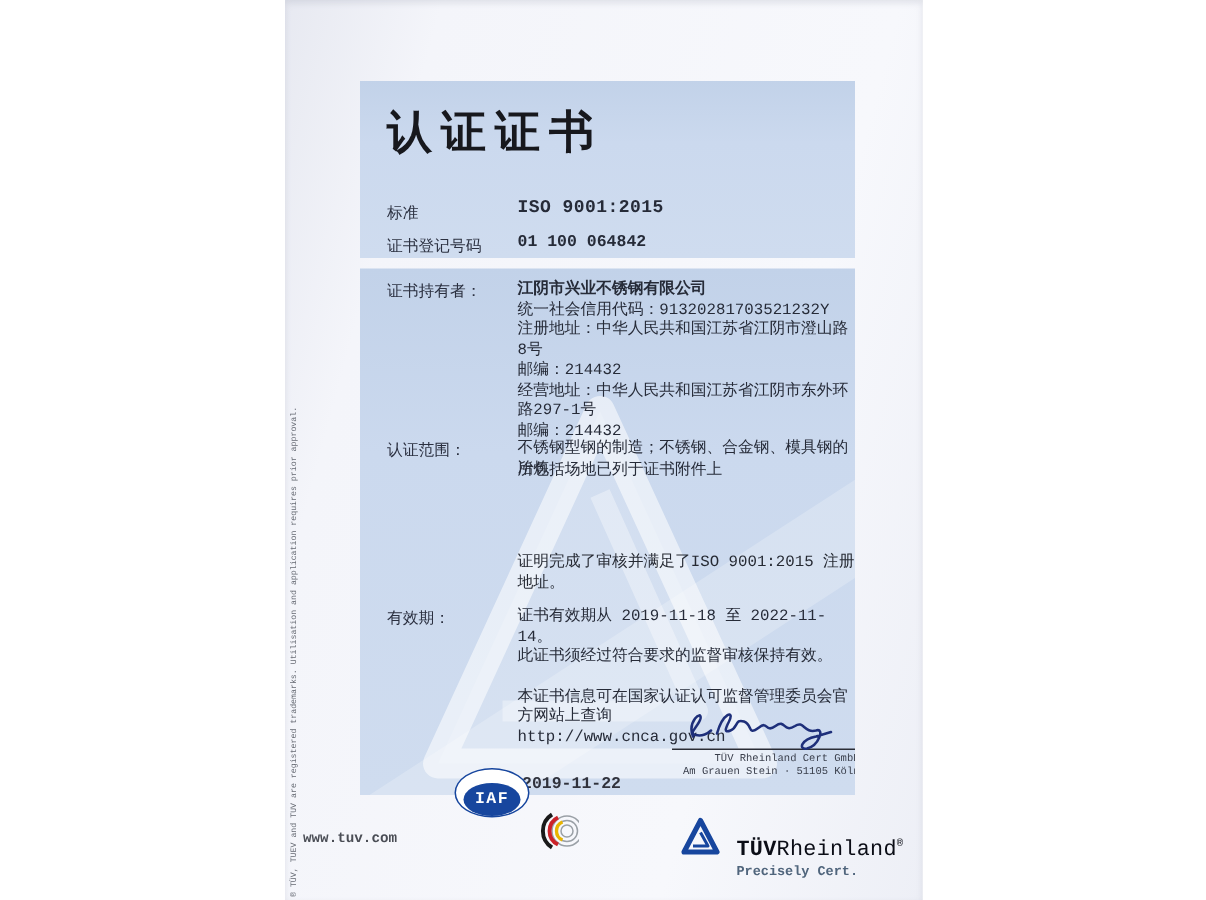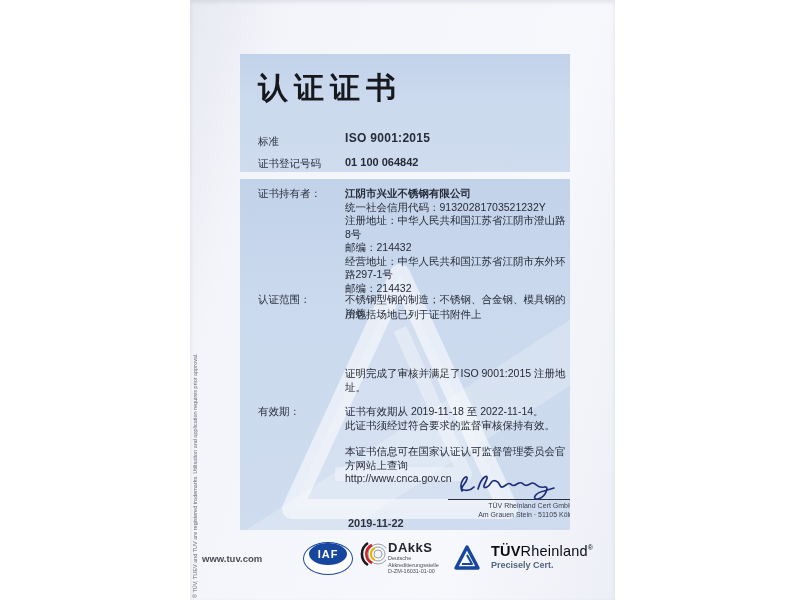--- a/index.html
+++ b/index.html
@@ -1,17 +1,17 @@
 <!DOCTYPE html>
 <html><head>
 <meta charset="utf-8">
 <style>
   html,body{margin:0;padding:0;background:#ffffff;}
   .stage{position:relative;width:672px;height:600px;background:#ffffff;overflow:hidden;
-         font-family:Liberation Sans, sans-serif;color:#262a33;}
+         font-family:Liberation Mono, monospace;color:#262a33;}
   
   .photo{position:absolute;left:190px;top:0;width:425px;height:600px;
          background:linear-gradient(105deg,#e7e9f1 0%,#f4f5fa 18%,#f7f8fc 70%,#edeff6 100%);
          box-shadow:inset 0 2px 4px rgba(120,125,150,.18);}
   .panel{position:absolute;left:50px;width:330px;
          background:linear-gradient(180deg,#c2d2e9 0%,#cbd9ee 35%,#cfdcef 100%);}
   .panel-top{top:54px;height:118px;}
   .panel-main{top:179px;height:351px;overflow:hidden;}
   .cert-title{position:absolute;left:18px;top:14px;margin:0;font-size:30px;font-weight:bold;
               letter-spacing:6px;color:#17181d;}
@@ -27,30 +27,30 @@
   .sig-wrap{position:absolute;left:208px;top:290px;width:125px;}
   .sig-svg{display:block;margin-left:6px;}
   .sig-line{border-top:1.2px solid #2a2d36;margin-top:-4px;}
   .issuer{margin-top:2px;text-align:right;font-size:7px;line-height:8.5px;color:#3a3f4c;}
   
   .wm{position:absolute;left:0;top:0;width:100%;height:100%;pointer-events:none;}
   .wm-band{position:absolute;left:-60px;top:250px;width:460px;height:55px;
            background:rgba(255,255,255,.22);transform:rotate(-33deg);}
   
   .site{position:absolute;left:12px;top:553px;font-size:9.5px;font-weight:bold;color:#4a4d55;}
-  .iaf{position:absolute;left:113px;top:542px;width:48px;height:31px;border:1.6px solid #17469e;
-       border-radius:50%;background:#fff;display:flex;align-items:flex-start;justify-content:center;}
+  .iaf{position:absolute;left:113px;top:512px;width:48px;height:31px;border:1.6px solid #17469e;
+       border-radius:50%;background:#fff;display:flex;align-items:flex-end;justify-content:center;}
   .iaf-inner{width:38px;height:22px;border-radius:50%;background:#17469e;color:#fff;
              font-size:11px;font-weight:bold;display:flex;align-items:center;justify-content:center;letter-spacing:1px;}
   .dakks{position:absolute;left:170px;top:540px;display:flex;}
   .dakks-text{margin-left:2px;}
   .dakks-name{font-size:13px;font-weight:bold;color:#23252b;letter-spacing:.5px;}
   .dakks-small{font-size:5.5px;line-height:6.5px;color:#4a4d55;}
   .tuvlogo{position:absolute;left:262px;top:543px;display:flex;align-items:flex-start;}
-  .tuv-text{margin-left:9px;}
+  .tuv-text{margin-left:9px;margin-top:16px;}
   .tuv-brand{font-size:14.5px;color:#0b0d16;letter-spacing:.2px;}
   .tuv-brand .b{font-weight:bold;}
   .tuv-brand sup{font-size:7px;}
   .tagline{font-size:9px;font-weight:bold;color:#50657c;margin-top:1px;}
   
   .side-note{position:absolute;left:2px;top:598px;width:236px;font-size:5.5px;color:#676b74;
              transform:rotate(-90deg);transform-origin:0 0;white-space:nowrap;}
 </style>
 </head>
 <body>
@@ -129,26 +129,20 @@
 
     <div class="dakks">
       <svg width="26" height="34" viewBox="0 0 26 34">
         <circle cx="18" cy="14" r="4" fill="none" stroke="#9aa0a6" stroke-width="1"></circle>
         <circle cx="18" cy="14" r="7" fill="none" stroke="#9aa0a6" stroke-width="1"></circle>
         <circle cx="18" cy="14" r="10" fill="none" stroke="#9aa0a6" stroke-width="1"></circle>
         <path d="M8 3 A13 13 0 0 0 8 25" fill="none" stroke="#1a1a1a" stroke-width="2.6"></path>
         <path d="M12 5 A10 10 0 0 0 12 23" fill="none" stroke="#cc2229" stroke-width="2.6"></path>
         <path d="M15 8 A6.5 6.5 0 0 0 15 20" fill="none" stroke="#e8b400" stroke-width="2.2"></path>
       </svg>
-      <div class="dakks-text">
-        <div class="dakks-name">DAkkS</div>
-        <div class="dakks-small">Deutsche</div>
-        <div class="dakks-small">Akkreditierungsstelle</div>
-        <div class="dakks-small">D-ZM-16031-01-00</div>
-      </div>
     </div>
 
     <div class="tuvlogo">
       <svg width="30" height="29" viewBox="0 0 30 29">
         <path d="M15 4 L26 25 L4 25 Z" fill="none" stroke="#17469e" stroke-width="3.4" stroke-linejoin="round"></path>
         <path d="M15 12 L20 21 L10 21" fill="none" stroke="#17469e" stroke-width="2" stroke-linejoin="round"></path>
       </svg>
       <div class="tuv-text">
         <div class="tuv-brand"><span class="b">TÜV</span><span>Rheinland</span><sup>®</sup></div>
         <div class="tagline">Precisely Cert.</div>

